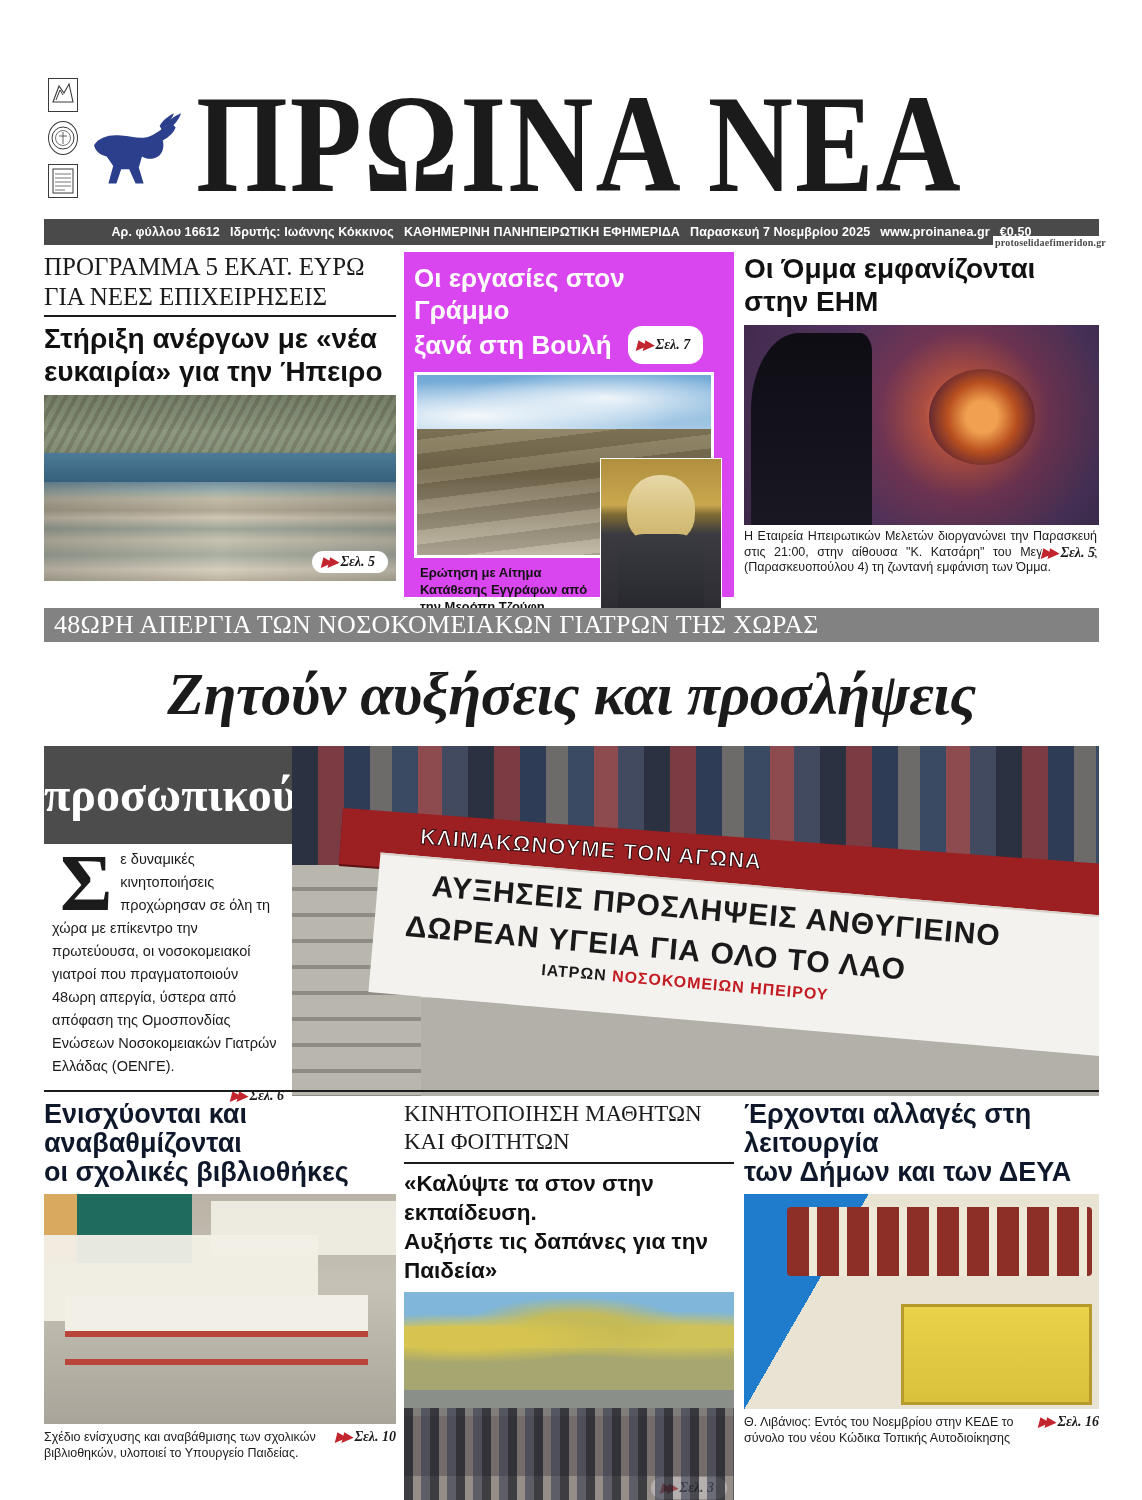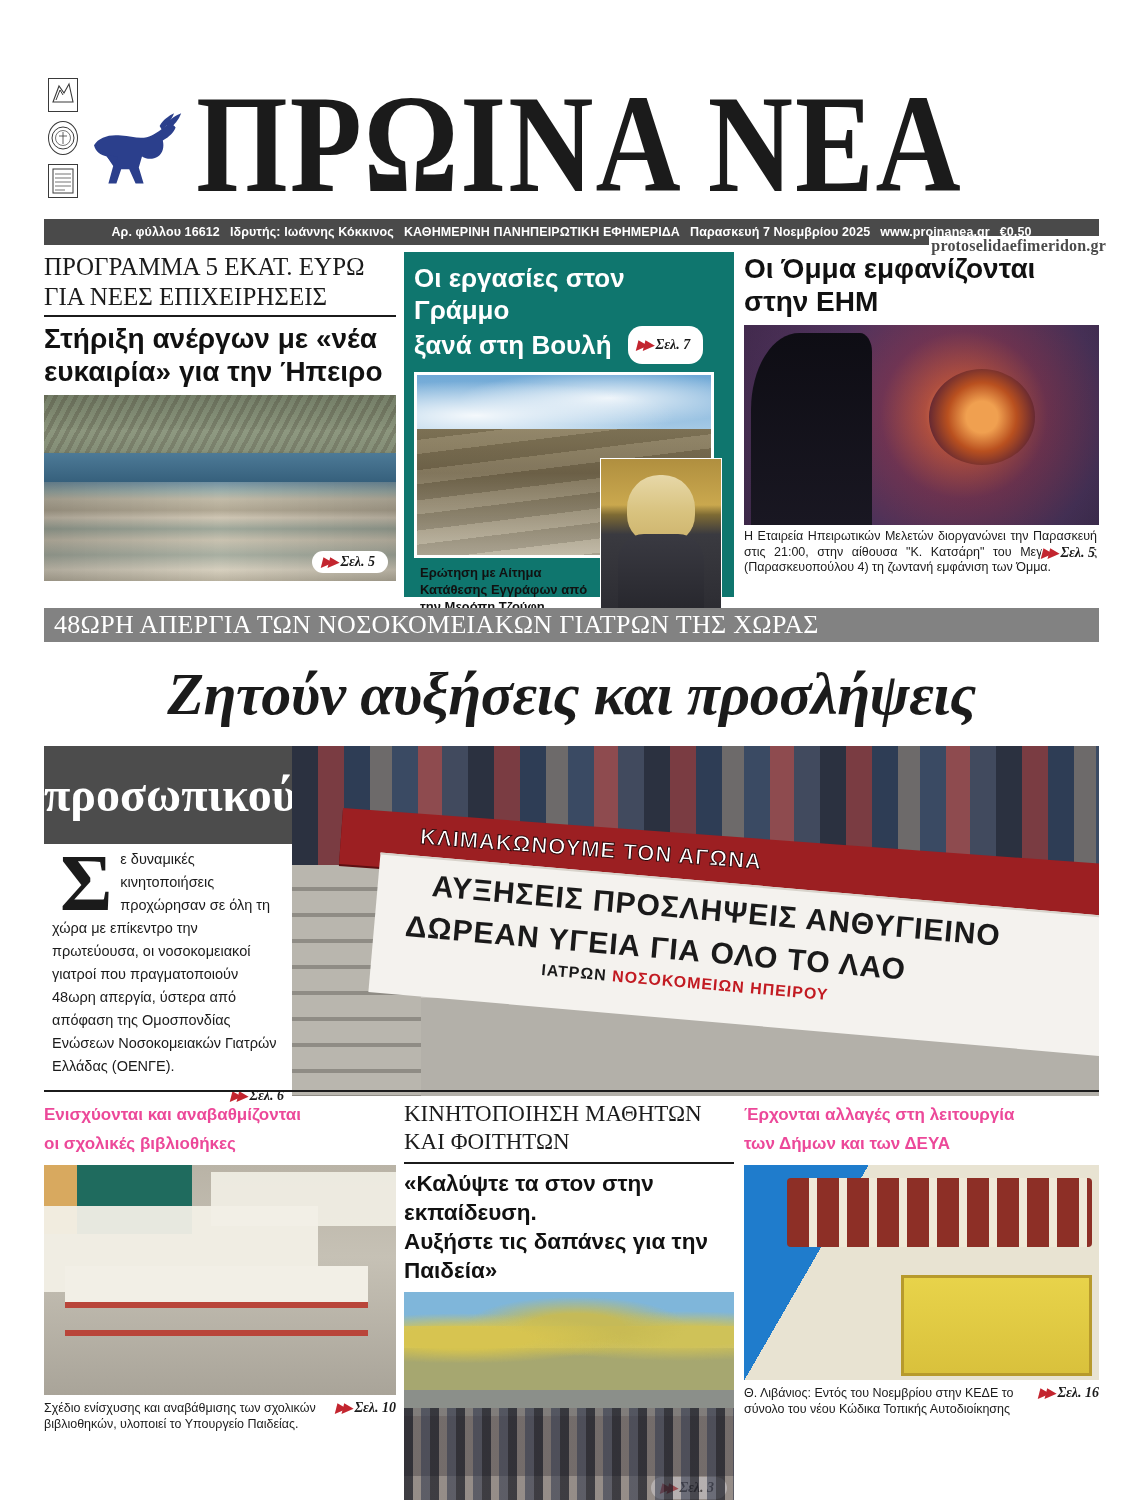--- a/index.html
+++ b/index.html
@@ -32,21 +32,21 @@
   .infobar {
     position:absolute; left:44px; top:219px; width:1055px; height:26px;
     background:#4a4a4a; color:#fff;
     display:flex; align-items:center; justify-content:center;
     font-size:12.5px; letter-spacing:.1px; white-space:nowrap;font-weight:bold;
   }
   .infobar span { margin: 0 5px; }
   .watermark {
     position:absolute; right:34px; top:236px;
     font-family:"Liberation Serif", serif; font-weight:700;
-    font-size:16px; color:#4a4a4a; letter-spacing:.2px;
+    font-size:10px; color:#4a4a4a; letter-spacing:.2px;
     background:#ffffff; padding:1px 2px;
   }
 
   
   .toprow { position:absolute; left:0; top:252px; width:1142px; height:348px; }
 
   .col-a { position:absolute; left:44px; top:0;  width:352px; }
   .col-b { position:absolute; left:404px; top:0; width:330px; }
   .col-c { position:absolute; left:744px; top:0; width:355px; }
 
@@ -187,21 +187,21 @@
   .caption {
     font-size:12.5px; line-height:15.5px; color:#1b1b1b; margin-top:4px;
   }
   .caption-b {
     font-weight:700; font-size:13px; line-height:17px; color:#111;
     padding:6px 6px 0 6px; width:200px;
   }
 
   
   .panel-gray { position:absolute; left:404px; top:0; width:330px; height:345px;
-    background:#0f766e; padding:10px 10px 0 10px; }
+    background:#d946ef; padding:10px 10px 0 10px; }
   .panel-gray .subhead-white {
     font-family:"Liberation Sans", sans-serif; font-weight:700;
     font-size:26px; line-height:32px; color:#ffffff;
   }
 
   
   .pill {
     display:inline-flex; align-items:center; gap:5px;
     background:#ffffff; border-radius:14px; padding:3px 13px 3px 9px;
     font-family:"Liberation Serif", serif; font-style:italic; font-weight:700;
@@ -278,21 +278,21 @@
     float:left; font-family:"Liberation Serif", serif; font-weight:700;
     font-size:80px; line-height:66px; padding:2px 8px 0 8px; color:#1b1b1b;
   }
 
   
   .rule { position:absolute; background:#1b1b1b; }
   .botrow { position:absolute; left:0; top:1100px; width:1142px; }
 
   .head-sans {
     font-family:"Liberation Sans", sans-serif; font-weight:700;
-    font-size:17px; line-height:29px; color:#ec4899;
+    font-size:27px; line-height:29px; color:#0f172a;
   }
   .head-serif-kick {
     font-family:"Liberation Serif", serif; font-weight:400;
     font-size:23px; line-height:28px; color:#1b1b1b;
     border-bottom:2px solid #1b1b1b; padding-bottom:6px;
   }
   .head-sans-22 {
     font-family:"Liberation Sans", sans-serif; font-weight:700;
     font-size:22.5px; line-height:29px; color:#111; margin-top:5px;
   }

